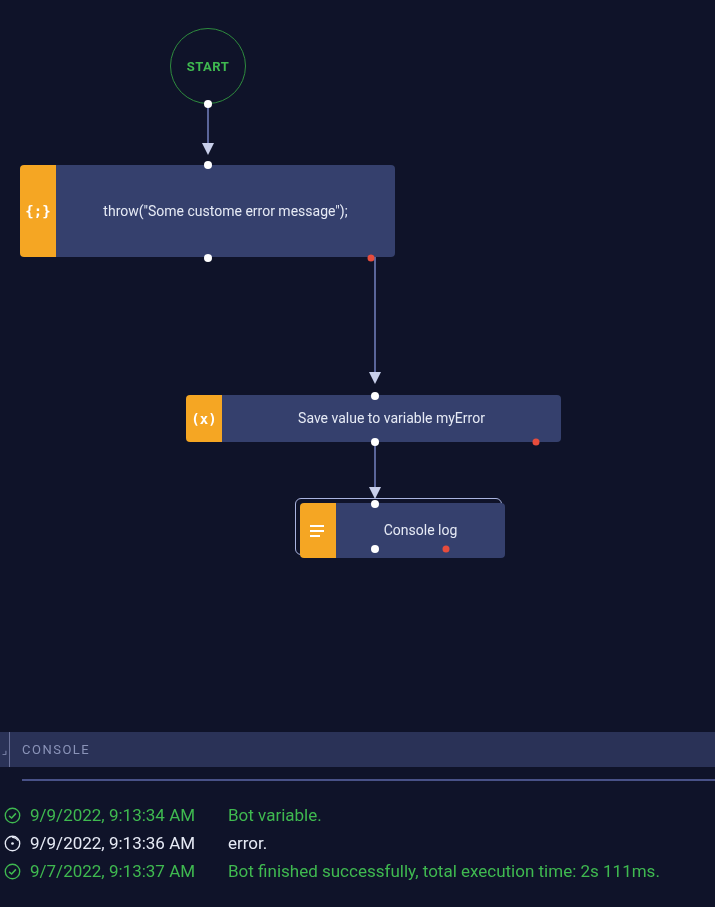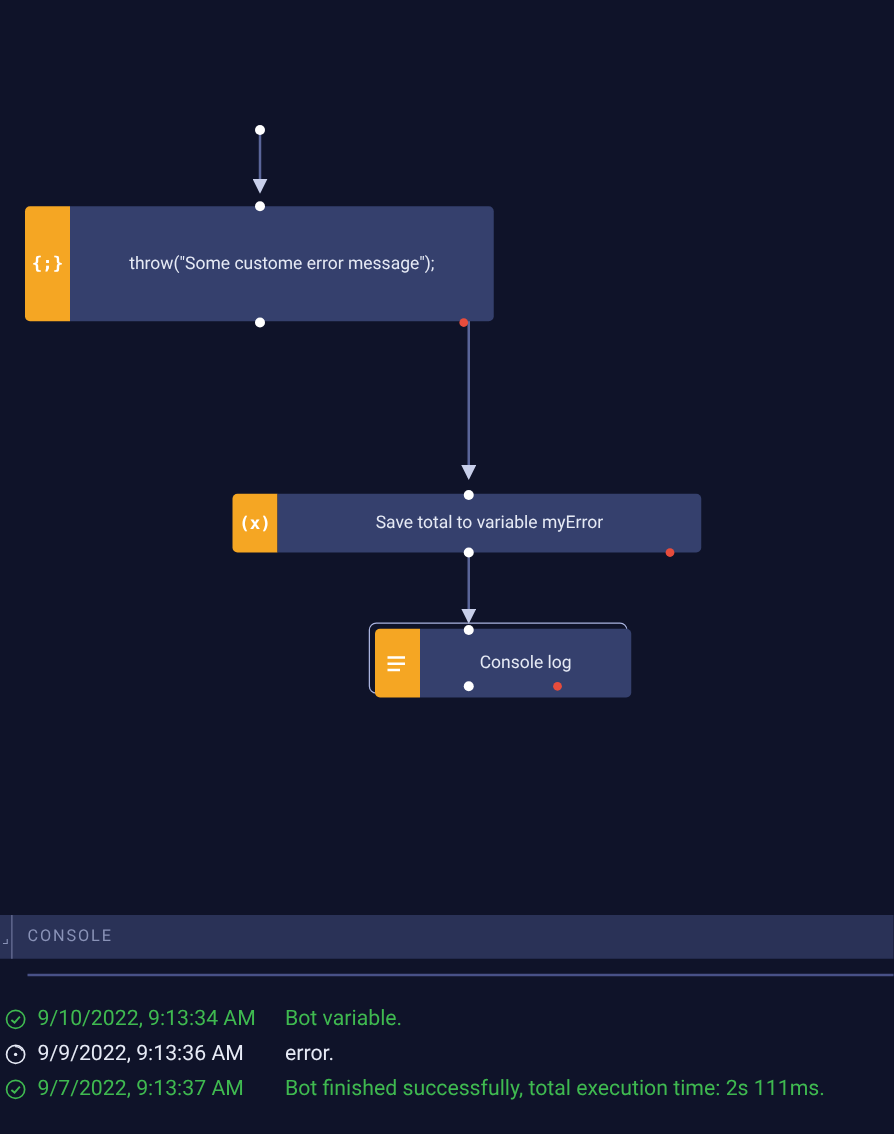--- a/index.html
+++ b/index.html
@@ -153,40 +153,43 @@
       </marker>
     </defs>
 
     <line x1="208" y1="104" x2="208" y2="153" stroke="#5a6599" stroke-width="2" marker-end="url(#arrow)"></line>
 
     <path d="M 371 258 L 371 256 L 375 256 L 375 382" stroke="#5a6599" stroke-width="2" fill="none" marker-end="url(#arrow)"></path>
 
     <line x1="375" y1="442" x2="375" y2="497" stroke="#5a6599" stroke-width="2" marker-end="url(#arrow)"></line>
   </svg>
 
+  <div class="start-node">
+    <span>START</span>
+  </div>
   <div class="port" style="left:208px;top:104px"></div>
 
   <div class="node" style="left:20px;top:165px;width:375px;height:92px">
     <div class="node-handle">
         <span>{;}</span>
       </div>
     <div class="node-body" style="flex:1">
       <span>throw("Some custome error message");</span>
     </div>
   </div>
   <div class="port" style="left:208px;top:165px"></div>
   <div class="port" style="left:208px;top:258px"></div>
   <div class="port err" style="left:371px;top:258px"></div>
 
   <div class="node" style="left:186px;top:395px;width:375px;height:47px">
     <div class="node-handle">
         <span>(x)</span>
       </div>
     <div class="node-body" style="flex:1">
-      <span>Save total to variable myError</span>
+      <span>Save value to variable myError</span>
     </div>
   </div>
   <div class="port" style="left:375px;top:396px"></div>
   <div class="port" style="left:375px;top:442px"></div>
   <div class="port err" style="left:536px;top:442px"></div>
 
   <div class="selected-wrap" style="left:271px;top:498px;width:207px;height:57px">
     <div class="node" style="width:100%;height:100%">
       <div class="node-handle">
         <svg width="18" height="18" viewBox="0 0 18 18">
@@ -214,21 +217,21 @@
 <div class="console-body">
   <hr class="console-divider">
   <div id="log-rows">
       <div class="log-row success">
         <span class="log-icon">
           <svg width="17" height="17" viewBox="0 0 20 20">
             <circle cx="10" cy="10" r="8.5" fill="none" stroke="#3fb950" stroke-width="1.6"></circle>
             <path d="M6 10.5 L9 13 L14 7.5" fill="none" stroke="#3fb950" stroke-width="1.8"></path>
           </svg>
         </span>
-        <span class="ts">9/10/2022, 9:13:34 AM</span>
+        <span class="ts">9/9/2022, 9:13:34 AM</span>
         <span class="msg">Bot variable.</span>
       </div>
       <div class="log-row error">
         <span class="log-icon">
           <svg width="17" height="17" viewBox="0 0 20 20">
             <circle cx="10" cy="10" r="8.5" fill="none" stroke="#e6eaf5" stroke-width="1.6"></circle>
             <circle cx="10" cy="10" r="1.6" fill="#e6eaf5"></circle>
             <path d="M 6 4 A 8 8 0 0 1 14 4" fill="none" stroke="#e6eaf5" stroke-width="1.2" transform="rotate(30 10 10)"></path>
           </svg>
         </span>

